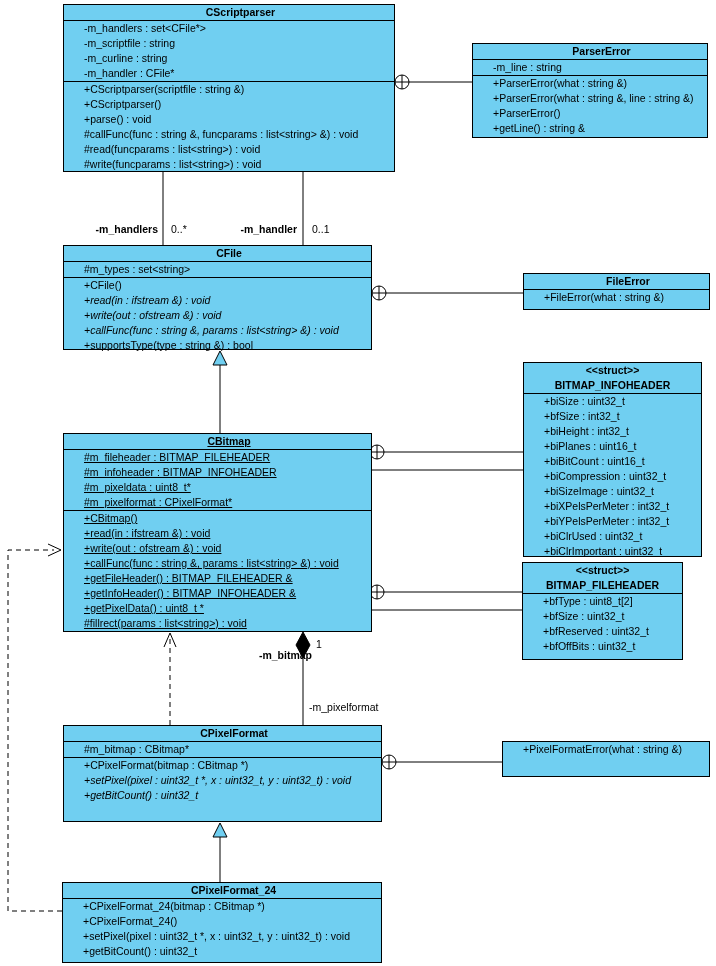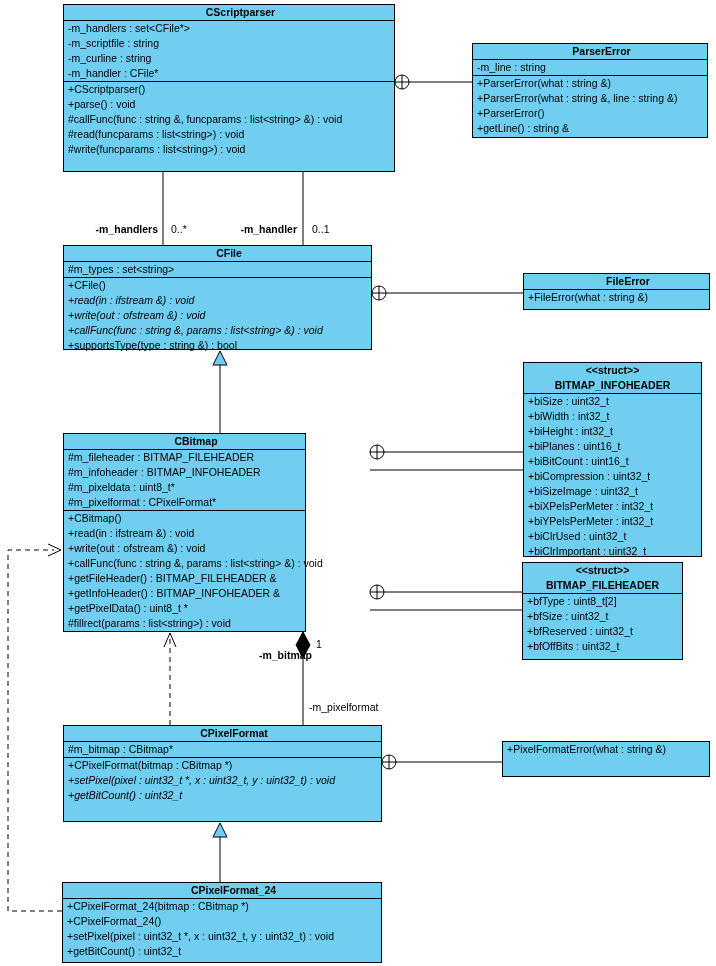--- a/index.html
+++ b/index.html
@@ -15,21 +15,21 @@
   }
   .uml-title{
     font-weight:bold;text-align:center;line-height:15px;height:15px;
     border-bottom:1px solid #000;white-space:nowrap;overflow:visible;padding-left:23px;
   }
   .abstract-name{}
   .uml-header2{border-bottom:1px solid #000;}
   .uml-header2 .hline{font-weight:bold;text-align:center;line-height:15px;height:15px;white-space:nowrap;}
   .uml-compartment{white-space:nowrap;}
   .uml-compartment.sep{border-bottom:1px solid #000;}
-  .member-row{line-height:15px;height:15px;padding:0 4px;white-space:nowrap;}
+  .member-row{line-height:15px;height:15px;padding:0 20px;white-space:nowrap;}
   .member-row.italic{font-style:italic;}
   .edge-label{
     position:absolute;font-size:10.5px;line-height:14px;height:14px;
     white-space:nowrap;z-index:2;color:#000;
   }
   .ra{text-align:right;font-weight:bold;}
 </style>
 </head>
 <body>
 
@@ -115,20 +115,21 @@
 
   <div class="uml-class" style="left:63px;top:4px;width:332px;height:168px;">
     <div class="uml-title">CScriptparser</div>
     <div class="uml-compartment sep">
         <div class="member-row">-m_handlers : set&lt;CFile*&gt;</div>
         <div class="member-row">-m_scriptfile : string</div>
         <div class="member-row">-m_curline : string</div>
         <div class="member-row">-m_handler : CFile*</div>
       </div>
     <div class="uml-compartment">
+        <div class="member-row">+CScriptparser(scriptfile : string &amp;)</div>
         <div class="member-row">+CScriptparser()</div>
         <div class="member-row">+parse() : void</div>
         <div class="member-row">#callFunc(func : string &amp;, funcparams : list&lt;string&gt; &amp;) : void</div>
         <div class="member-row">#read(funcparams : list&lt;string&gt;) : void</div>
         <div class="member-row">#write(funcparams : list&lt;string&gt;) : void</div>
       </div>
   </div>
 
   <div class="uml-class" style="left:472px;top:43px;width:236px;height:95px;">
     <div class="uml-title">ParserError</div>
@@ -157,21 +158,21 @@
       </div>
   </div>
 
   <div class="uml-class" style="left:523px;top:273px;width:187px;height:37px;">
     <div class="uml-title">FileError</div>
     <div class="uml-compartment">
         <div class="member-row">+FileError(what : string &amp;)</div>
       </div>
   </div>
 
-  <div class="uml-class" style="left:63px;top:433px;width:243px;height:199px;">
+  <div class="uml-class" style="left:63px;top:433px;width:309px;height:199px;text-decoration:underline;">
     <div class="uml-title">CBitmap</div>
     <div class="uml-compartment sep">
         <div class="member-row">#m_fileheader : BITMAP_FILEHEADER</div>
         <div class="member-row">#m_infoheader : BITMAP_INFOHEADER</div>
         <div class="member-row">#m_pixeldata : uint8_t*</div>
         <div class="member-row">#m_pixelformat : CPixelFormat*</div>
       </div>
     <div class="uml-compartment">
         <div class="member-row">+CBitmap()</div>
         <div class="member-row">+read(in : ifstream &amp;) : void</div>
@@ -184,21 +185,21 @@
       </div>
   </div>
 
   <div class="uml-class" style="left:523px;top:362px;width:179px;height:195px;">
     <div class="uml-header2">
       <div class="hline">&lt;&lt;struct&gt;&gt;</div>
       <div class="hline">BITMAP_INFOHEADER</div>
     </div>
     <div class="uml-compartment">
         <div class="member-row">+biSize : uint32_t</div>
-        <div class="member-row">+biWidth : int32_t</div>
+        <div class="member-row">+bfSize : int32_t</div>
         <div class="member-row">+biHeight : int32_t</div>
         <div class="member-row">+biPlanes : uint16_t</div>
         <div class="member-row">+biBitCount : uint16_t</div>
         <div class="member-row">+biCompression : uint32_t</div>
         <div class="member-row">+biSizeImage : uint32_t</div>
         <div class="member-row">+biXPelsPerMeter : int32_t</div>
         <div class="member-row">+biYPelsPerMeter : int32_t</div>
         <div class="member-row">+biClrUsed : uint32_t</div>
         <div class="member-row">+biClrImportant : uint32_t</div>
       </div>

